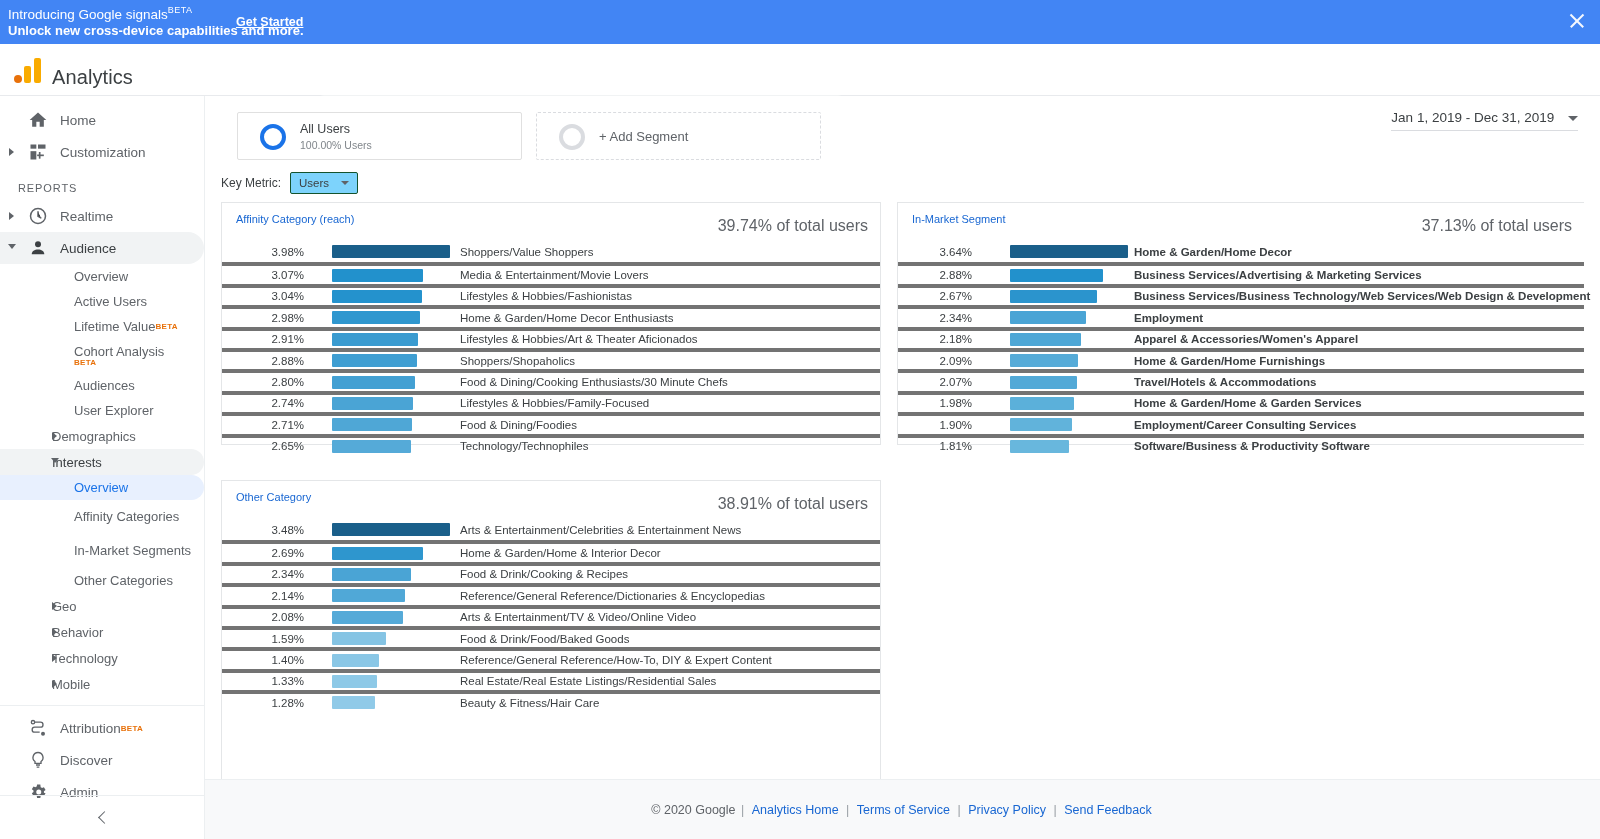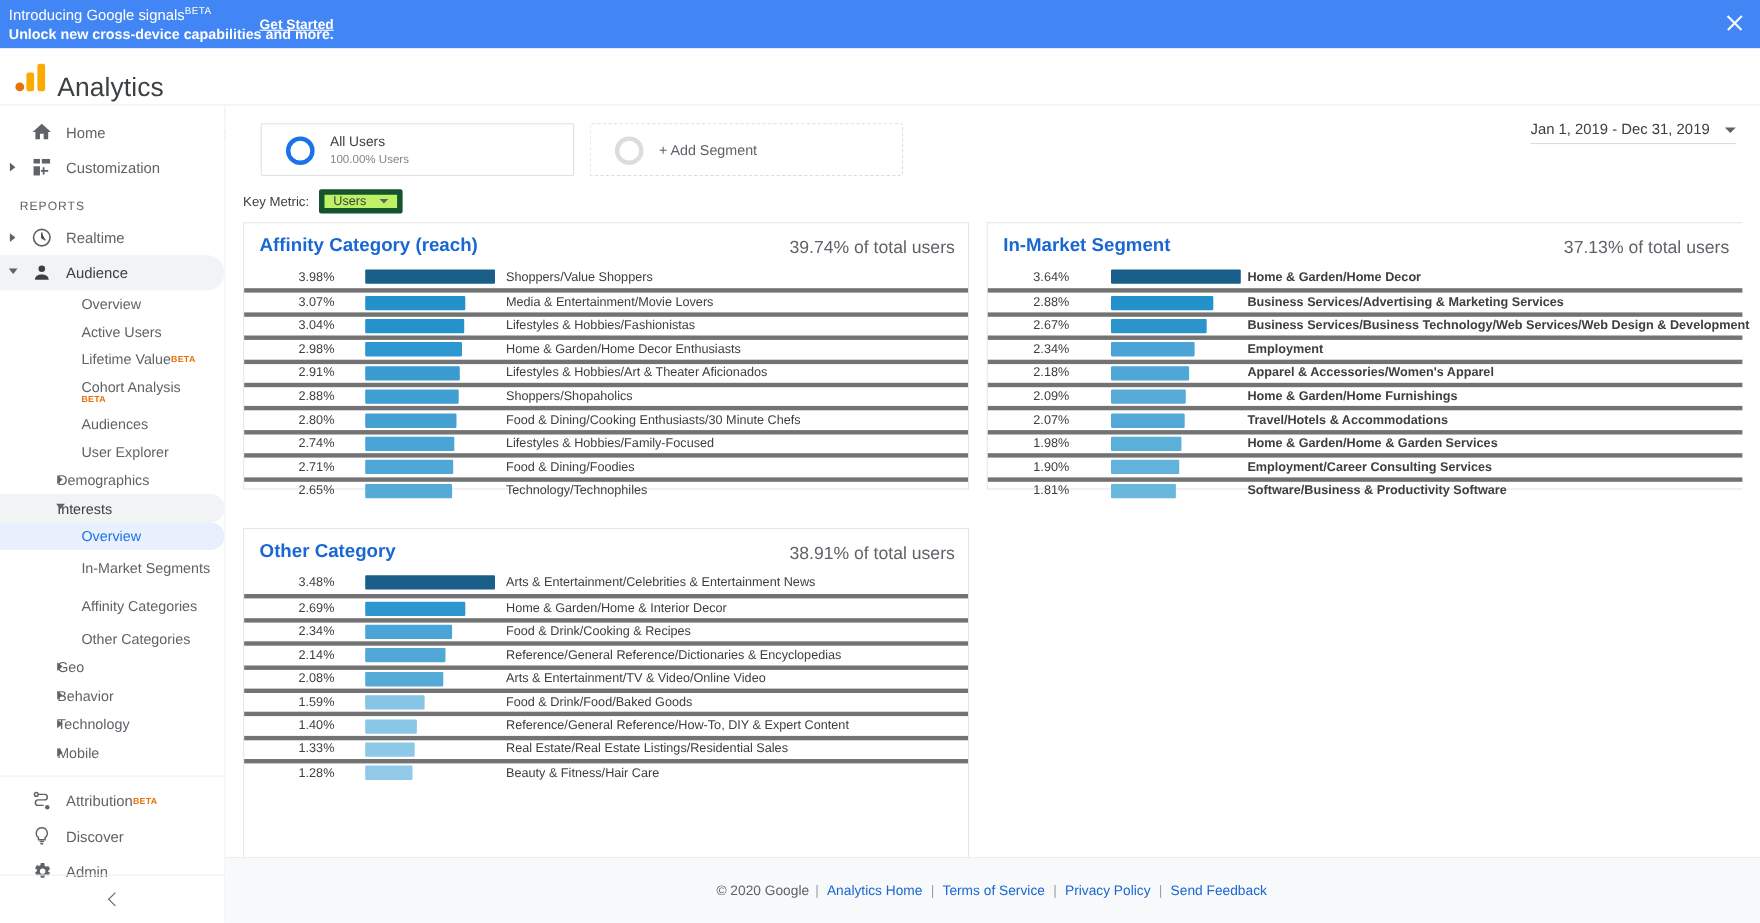--- a/index.html
+++ b/index.html
@@ -44,21 +44,21 @@
   .ga-logo { position: absolute; left: 14px; top: 13px; width: 30px; height: 26px; }
   .ga-logo i {
     position: absolute; bottom: 0; border-radius: 2px; display: block;
   }
   .ga-bar1 { left: 20px; width: 7px; height: 25px; background: #f9ab00; }
   .ga-bar2 { left: 10px; width: 7px; height: 17px; background: #f9ab00; }
   .ga-dot  { left: 0px;  width: 8px; height: 8px; background: #e8710a; border-radius: 50% !important; }
 
   .brand {
     position: absolute; left: 52px; top: 22px;
-    font-size: 24px; color: #3c4043; font-weight: 400; letter-spacing: .1px;
+    font-size: 20px; color: #3c4043; font-weight: 400; letter-spacing: .1px;
   }
   .brand-div {
     position: absolute; left: 138px; top: 52px; width: 1px; height: 38px; background: #e0e0e0;
   }
   .acct-crumb {
     position: absolute; left: 147px; top: 53px;
     font-size: 11.5px; color: #5f6368; white-space: nowrap;
   }
   .acct-name {
     position: absolute; left: 147px; top: 67px;
@@ -194,39 +194,39 @@
   }
   .dr-caret {
     display: inline-block; margin-left: 10px;
     width: 0; height: 0; border-left: 5px solid transparent; border-right: 5px solid transparent;
     border-top: 5px solid #5f6368; vertical-align: middle;
   }
 
   .keymetric { position: absolute; left: 16px; top: 76px; display: flex; align-items: center; }
   .km-lbl { font-size: 12px; color: #3c4043; margin-right: 9px; }
   .km-sel {
-    border: 5px solid #14532d; background: #bef264; border-radius: 2px;
+    border: 1px solid #14532d; background: #7dd3fc; border-radius: 2px;
     height: 22px; min-width: 58px; padding: 0 8px; display: flex; align-items: center;
     font-size: 11.5px; color: #3c4043; cursor: pointer;
   }
   .km-caret {
     margin-left: 12px; width: 0; height: 0;
     border-left: 4px solid transparent; border-right: 4px solid transparent;
     border-top: 4px solid #5f6368;
   }
 
   
   .panel { position: absolute; background: #fff; border: 1px solid #e4e6e8; }
   .p-affinity  { left: 16px;  top: 106px; width: 660px; height: 243px; }
   .p-inmarket  { left: 692px; top: 106px; width: 687px; height: 243px; border-right: none; }
   .p-other     { left: 16px;  top: 384px; width: 660px; height: 364px; }
 
   .panel-title {
     position: absolute; left: 14px; top: 10px;
-    font-size: 17px; color: #1967d2; cursor: pointer; font-weight: bold;
+    font-size: 11px; color: #1967d2; cursor: pointer;
   }
   .panel-meta {
     position: absolute; right: 12px; top: 14px;
     font-size: 16px; color: #5f6368; white-space: nowrap;
   }
   .rows { position: absolute; left: 0; top: 38px; right: 0; }
   .row {
     position: relative; height: 21.4px; border-top: 4px solid #737373;
     display: flex; align-items: center;
   }
@@ -386,24 +386,24 @@
   </div>
 
   <div class="sub-item grp open">
     <span class="arrow down"></span>
     <span class="glbl">Interests</span>
   </div>
   <div class="leaf active">
       <span>Overview</span>
     </div>
   <div class="leaf tall">
+      <span>Affinity Categories</span>
+    </div>
+  <div class="leaf tall">
       <span>In-Market Segments</span>
-    </div>
-  <div class="leaf tall">
-      <span>Affinity Categories</span>
     </div>
   <div class="leaf">
       <span>Other Categories</span>
     </div>
 
   <div class="sub-item grp">
     <span class="arrow"></span>
     <span class="glbl">Geo</span>
   </div>
   <div class="sub-item grp">

